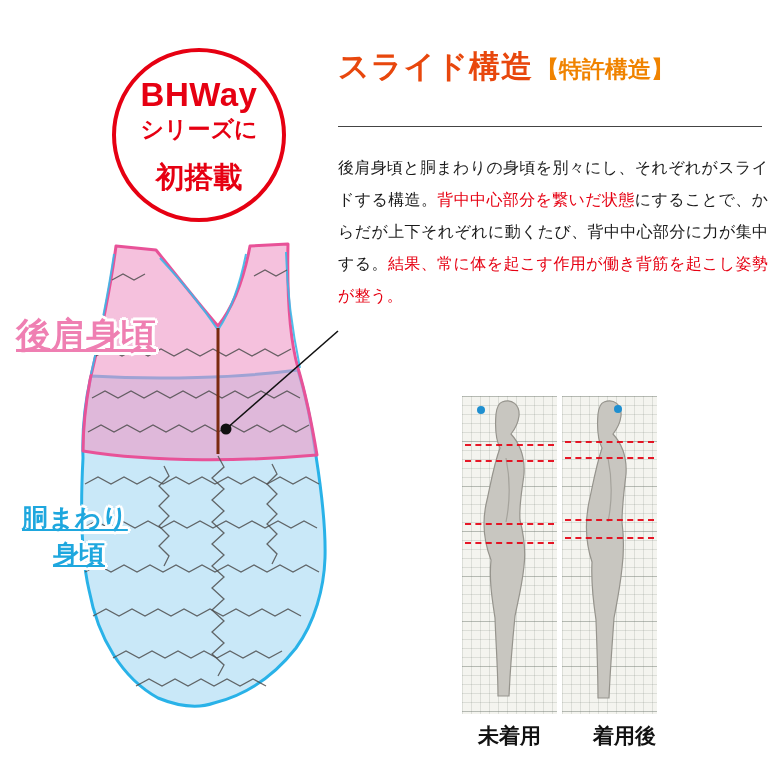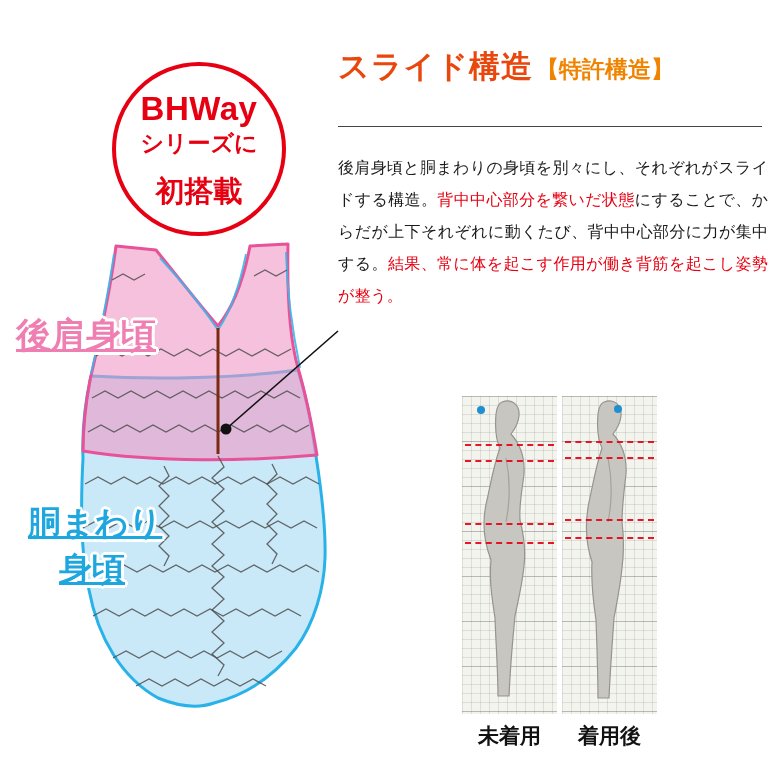--- a/index.html
+++ b/index.html
@@ -4,21 +4,21 @@
 <style>
   html,body {margin:0; padding:0; background:#fff;}
   .page {
     position:relative; width:768px; height:768px; background:#ffffff;
     font-family:"Liberation Sans","DejaVu Sans",sans-serif; overflow:hidden;
     color:#1a1a1a;
   }
 
   
   .badge {
-    position:absolute; left:112px; top:62px; width:166px; height:166px;
+    position:absolute; left:112px; top:48px; width:166px; height:166px;
     border:4px solid #e60012; border-radius:50%;
     display:flex; flex-direction:column; align-items:center; justify-content:center;
     color:#e60012; font-weight:bold; text-align:center; background:#fff;
     line-height:1.12;
   }
   .badge .brand {font-size:33px; letter-spacing:0.5px;}
   .badge .l2 {font-size:23px; margin-top:3px;text-align:right;}
   .badge .l3 {font-size:29px; margin-top:18px;}
 
   
@@ -37,21 +37,21 @@
 
   
   .outlined {
     font-weight:bold;
     text-shadow:
       3px 0 0 #fff, -3px 0 0 #fff, 0 3px 0 #fff, 0 -3px 0 #fff,
       2px 2px 0 #fff, -2px 2px 0 #fff, 2px -2px 0 #fff, -2px -2px 0 #fff;
     text-decoration: underline;
   }
   .label-pink {position:absolute; left:16px; top:312px; font-size:35px; color:#ef7fb2; z-index:5;}
-  .label-blue {position:absolute; left:28px; top:500px; font-size:33px; color:#1ea7de; line-height:1.4; z-index:5;}
+  .label-blue {position:absolute; left:22px; top:500px; font-size:26px; color:#1ea7de; line-height:1.4; z-index:5;}
   .label-blue .indent {margin-left:31px;}
 
   
   .garment {position:absolute; left:68px; top:230px; z-index:1;}
   .zig {stroke:#4d4d4d; stroke-width:1.3; fill:none; opacity:.85;}
   .trim {stroke:#3db7e8; stroke-width:2; fill:none; opacity:.9;}
 
   
   .overlay {position:absolute; left:0; top:0; width:768px; height:768px; pointer-events:none; z-index:6;}
 
@@ -62,21 +62,21 @@
     background-color:#f4f4ef;
     background-image:
       repeating-linear-gradient(to right, rgba(110,120,110,0.18) 0 1px, transparent 1px 9px),
       repeating-linear-gradient(to bottom, rgba(110,120,110,0.18) 0 1px, transparent 1px 9px),
       repeating-linear-gradient(to bottom, rgba(90,100,90,0.30) 0 1px, transparent 1px 45px);
   }
   .photo svg {position:absolute; left:0; top:0;}
   .dash {position:absolute; left:3px; right:3px; border-top:2px dashed #e60012; opacity:.9;}
   .bluedot {position:absolute; width:8px; height:8px; border-radius:50%; background:#1f8fd0;}
 
-  .captions {position:absolute; left:462px; top:722px; display:flex; gap:5px; z-index:2;}
+  .captions {position:absolute; left:462px; top:722px; display:flex; gap:20px; z-index:2;}
   .captions .cap {width:95px; text-align:center; font-weight:bold; font-size:21px; color:#111;}
 </style>
 </head>
 <body>
 
 <div class="page">
 
   <div class="badge">
     <div class="brand">BHWay</div>
     <div class="l2">シリーズに</div>

